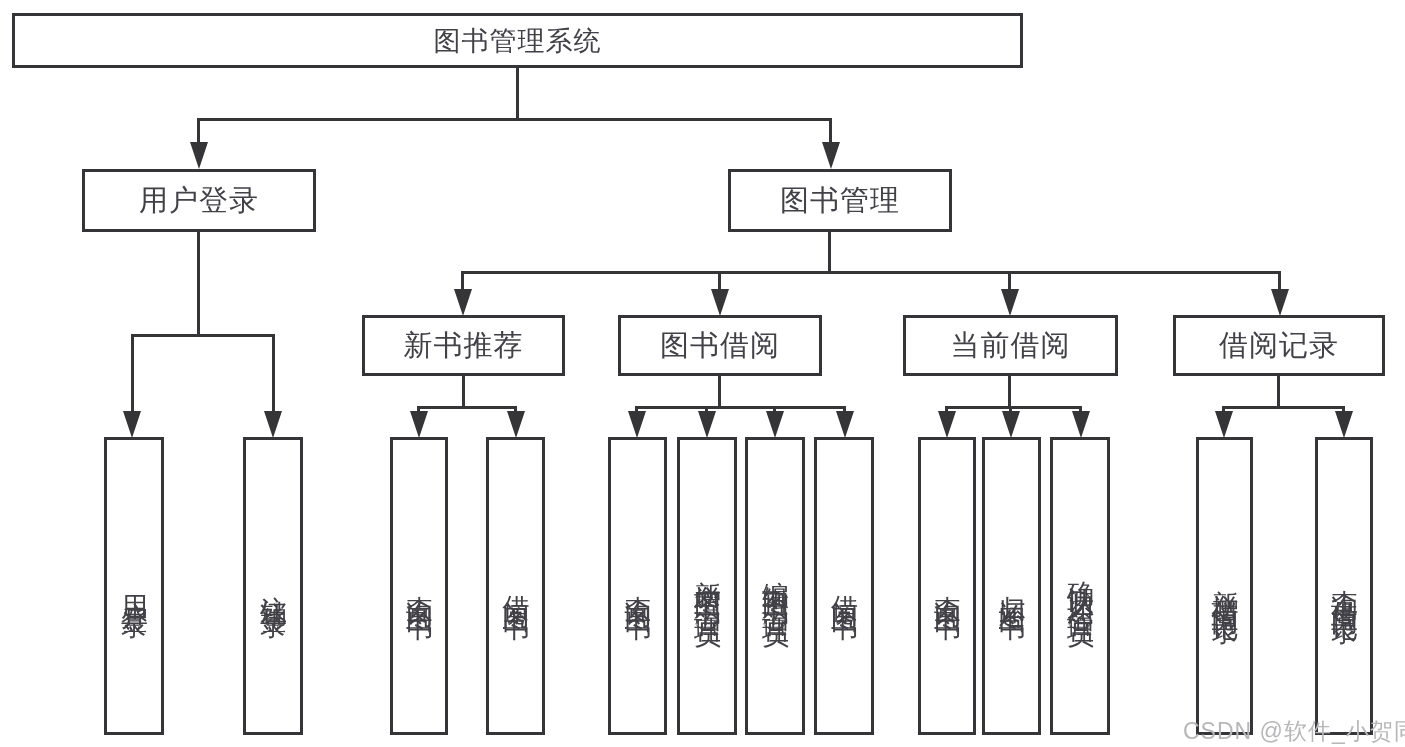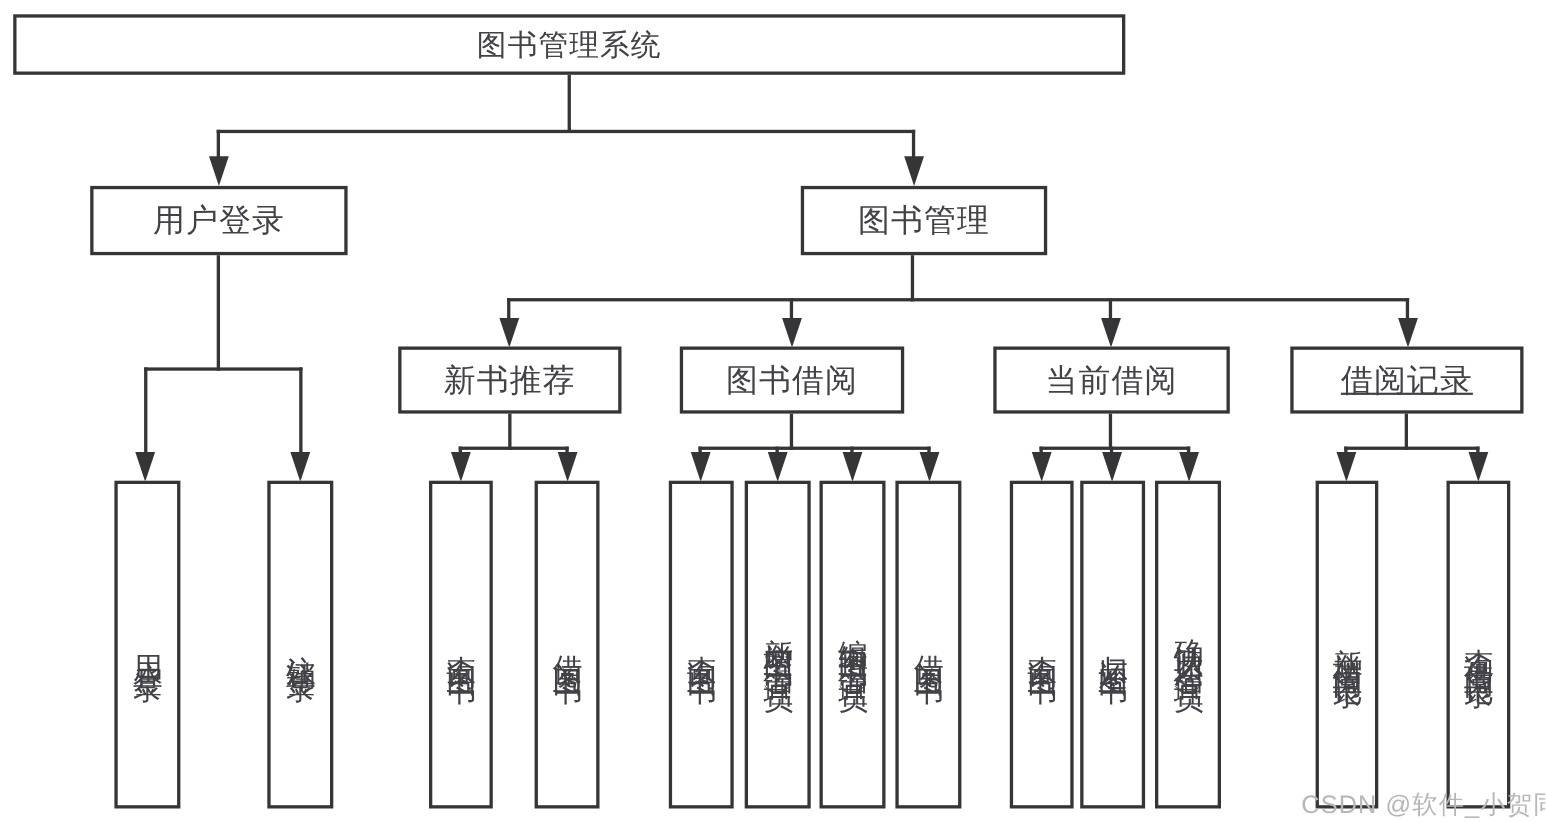--- a/index.html
+++ b/index.html
@@ -83,21 +83,21 @@
 
   <div class="box" style="left:362px;top:315px;width:203px;height:61px;">
     <span class="hlabel lv">新书推荐</span>
   </div>
   <div class="box" style="left:903px;top:315px;width:215px;height:61px;">
     <span class="hlabel lv">当前借阅</span>
   </div>
   <div class="box" style="left:618px;top:315px;width:204px;height:61px;">
     <span class="hlabel lv">图书借阅</span>
   </div>
-  <div class="box" style="left:1173px;top:315px;width:212px;height:61px;text-decoration:underline;">
+  <div class="box" style="left:1173px;top:315px;width:212px;height:61px;">
     <span class="hlabel lv">借阅记录</span>
   </div>
 
   <div>
     <div class="line" style="left:462px;top:376px;width:3px;height:33px;"></div>
     <div class="line" style="left:417px;top:406px;width:100px;height:3px;"></div>
     <div class="line" style="left:417px;top:406px;width:3px;height:8px;"></div>
     <div class="arrow" style="left:410px;top:411px;"></div>
     <div class="line" style="left:514px;top:406px;width:3px;height:8px;"></div>
     <div class="arrow" style="left:507px;top:411px;"></div>

